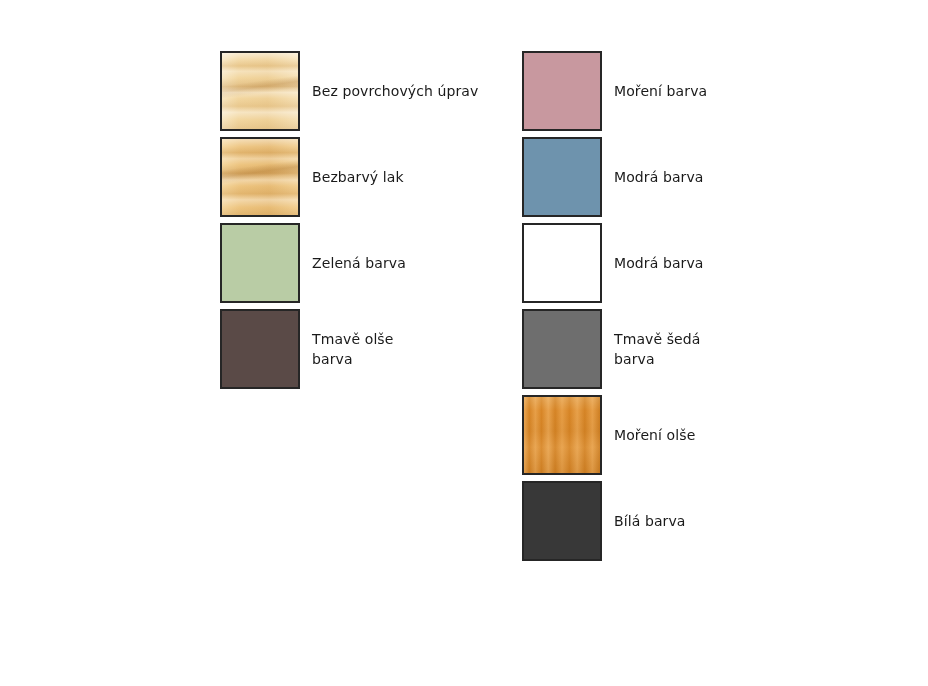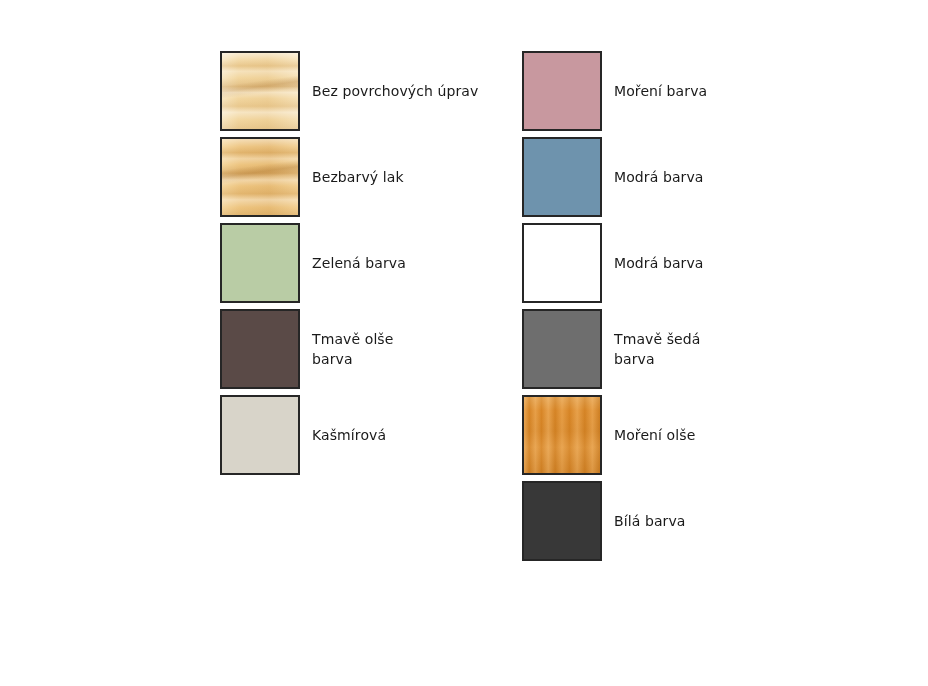--- a/index.html
+++ b/index.html
@@ -192,24 +192,20 @@
     </div>
 
 
     <div class="swatch-row">
       <div class="swatch-chip" style="background-color: rgb(90, 74, 71); border-color: rgb(38, 38, 38);"></div>
       <div class="swatch-label">Tmavě olše
 barva</div>
     </div>
 
 
-    <div class="swatch-row">
-      <div class="swatch-chip" style="background-color: rgb(216, 212, 201); border-color: rgb(38, 38, 38);"></div>
-      <div class="swatch-label">Kašmírová</div>
-    </div>
 
   </div>
 
   <div class="swatch-column column-right">
 
     <div class="swatch-row">
       <div class="swatch-chip" style="background-color: rgb(200, 152, 159); border-color: rgb(38, 38, 38);"></div>
       <div class="swatch-label">Moření barva</div>
     </div>
 

